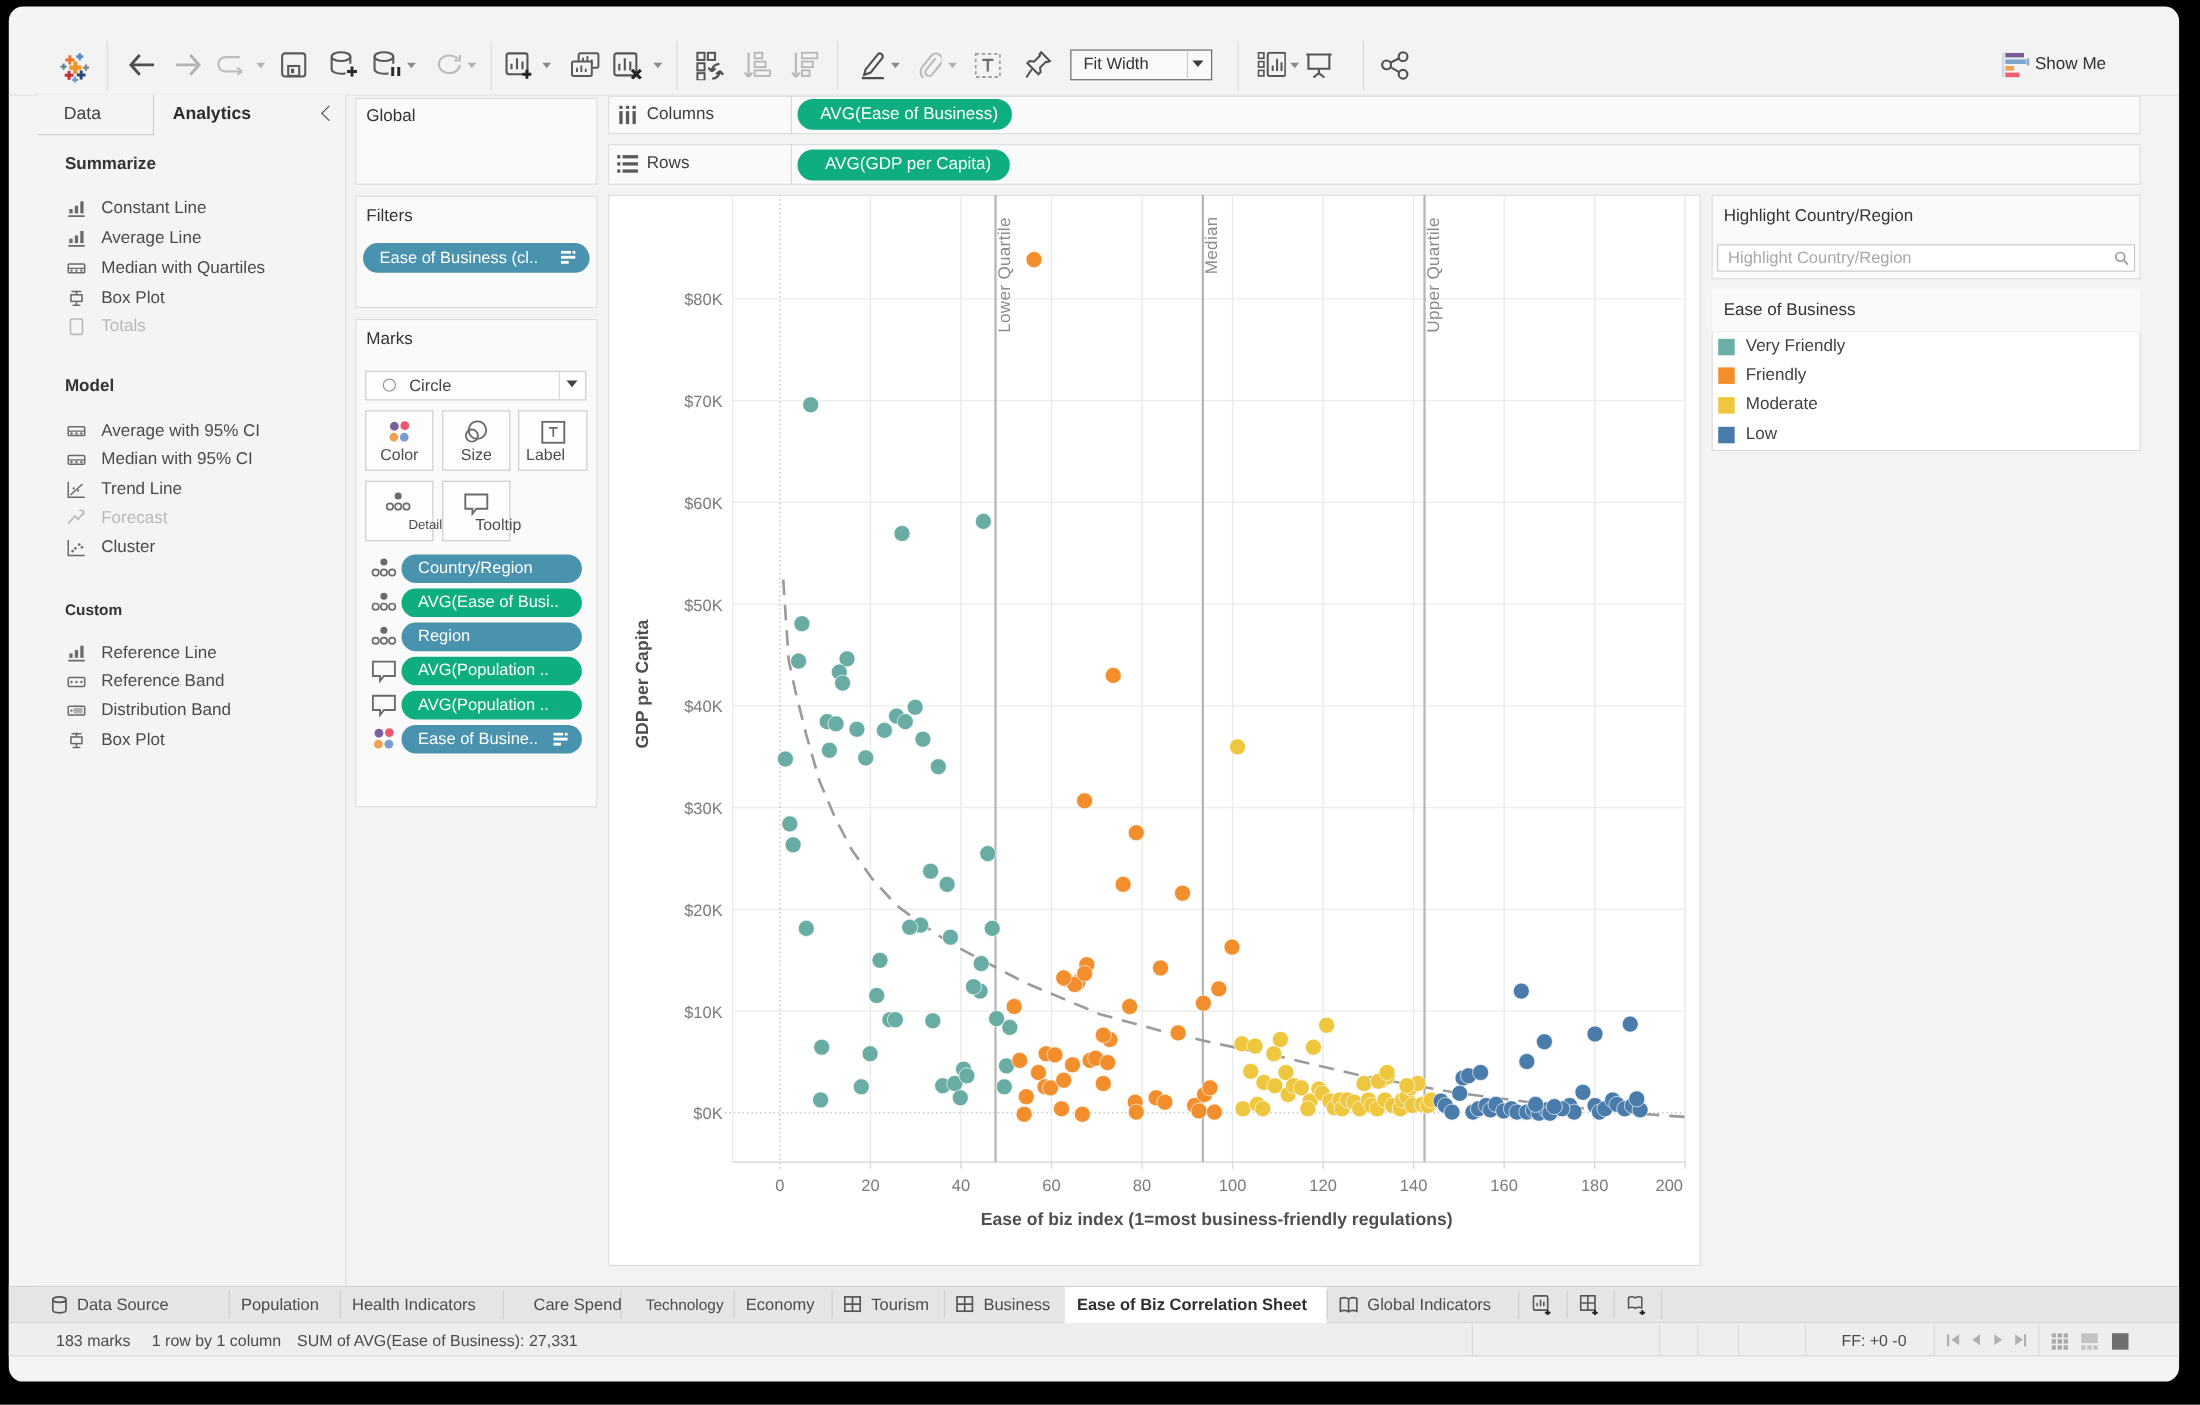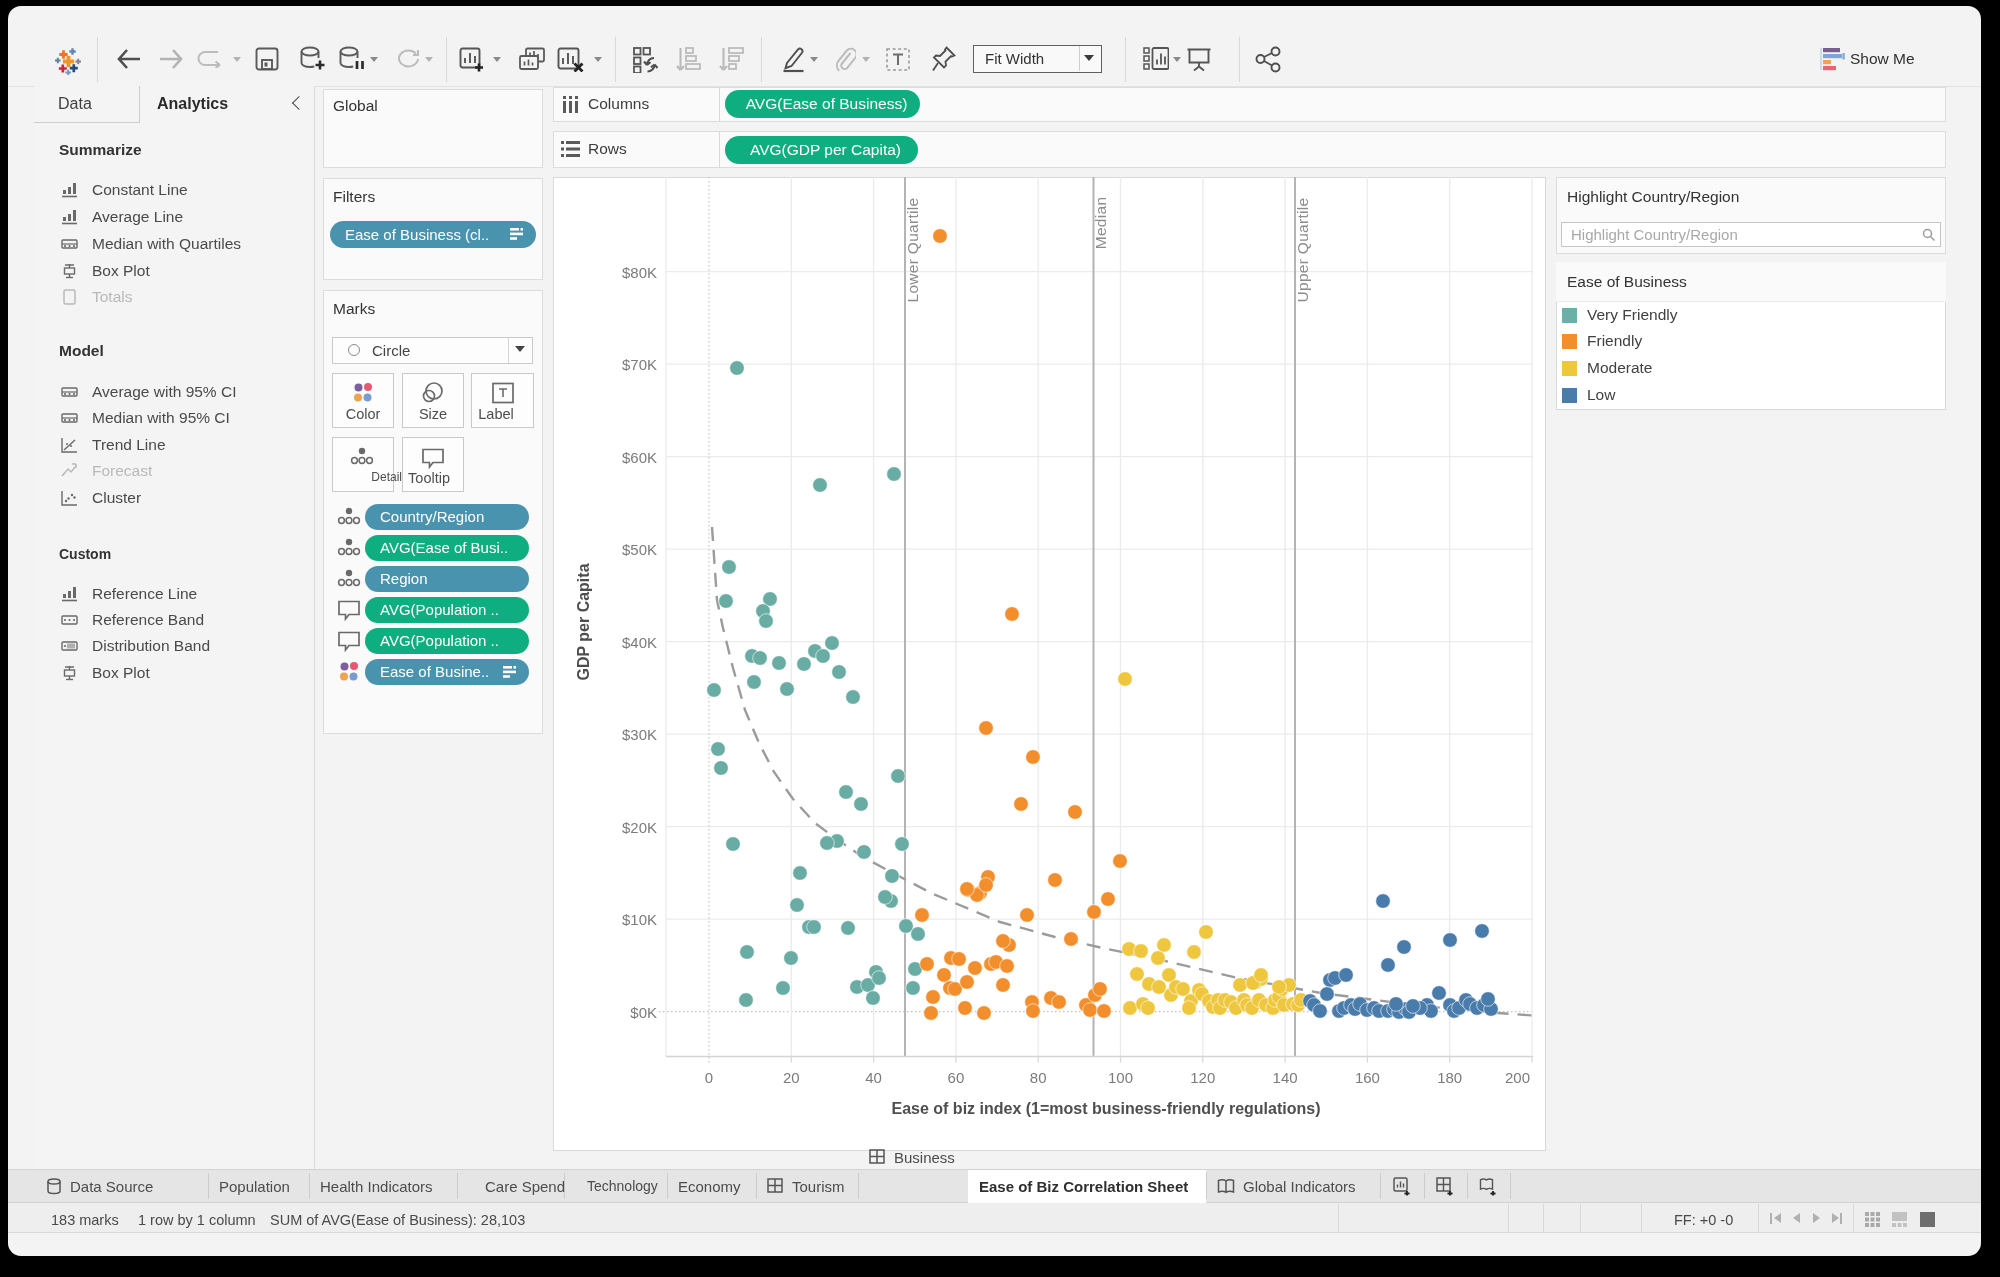--- a/index.html
+++ b/index.html
@@ -278,21 +278,21 @@
     <circle cx="12" cy="5" r="3.2" fill="#6a6a6a"></circle>
     <circle cx="4.5" cy="14.5" r="2.9" stroke="#6a6a6a" stroke-width="1.5" fill="none"></circle>
     <circle cx="12" cy="14.5" r="2.9" stroke="#6a6a6a" stroke-width="1.5" fill="none"></circle>
     <circle cx="19.5" cy="14.5" r="2.9" stroke="#6a6a6a" stroke-width="1.5" fill="none"></circle>
   </svg>
 <div style="position:absolute;left:332px;top:470px;width:70px;text-align:right;font-size:12px;color:#4d4d4d">Detail</div>
 <div style="position:absolute;left:402px;top:437px;width:62px;height:55px;background:#fdfdfd;border:1px solid #c9c9c9;box-sizing:border-box"></div>
 <svg style="position:absolute;left:421px;top:447px" width="24" height="22" viewBox="0 0 24 22">
     <path d="M2 2.5 h20 v13 h-10 l-3.5 4.5 v-4.5 h-6.5 z" stroke="#6a6a6a" stroke-width="1.7" fill="none"></path>
   </svg>
-<div style="position:absolute;left:388px;top:470px;width:62px;text-align:right;font-size:14.5px;color:#4d4d4d">Tooltip</div>
+<div style="position:absolute;left:422px;top:470px;width:62px;text-align:center;font-size:14.5px;color:#4d4d4d">Tooltip</div>
 <svg style="position:absolute;left:337px;top:506px" width="24" height="22" viewBox="0 0 24 22">
     <circle cx="12" cy="5" r="3.2" fill="#6a6a6a"></circle>
     <circle cx="4.5" cy="14.5" r="2.9" stroke="#6a6a6a" stroke-width="1.5" fill="none"></circle>
     <circle cx="12" cy="14.5" r="2.9" stroke="#6a6a6a" stroke-width="1.5" fill="none"></circle>
     <circle cx="19.5" cy="14.5" r="2.9" stroke="#6a6a6a" stroke-width="1.5" fill="none"></circle>
   </svg>
 <div style="position:absolute;left:365px;top:504px;width:164px;height:26px;background:#4a93ae;border-radius:13.0px"></div>
 <div style="position:absolute;left:380px;top:504px;width:142px;height:26px;line-height:26px;font-size:15px;color:#fff;white-space:nowrap;overflow:hidden;text-align:left">Country/Region</div>
 <svg style="position:absolute;left:337px;top:537px" width="24" height="22" viewBox="0 0 24 22">
     <circle cx="12" cy="5" r="3.2" fill="#6a6a6a"></circle>
@@ -661,21 +661,21 @@
   </div>
 <div style="position:absolute;left:858px;top:1173px;width:1px;height:26px;background:#cccccc"></div>
 <div style="position:absolute;left:756px;top:1170px;width:102px;height:32px;display:flex;align-items:center;justify-content:flex-start;padding-left:11px;box-sizing:border-box;font-size:15px;font-weight:400;color:#4c4c4c;white-space:nowrap">
     <svg width="17" height="16" viewBox="0 0 17 16" style="margin-right:8px;flex:none">
       <rect x="1" y="1" width="14" height="13" stroke="#555" stroke-width="1.5" fill="none"></rect>
       <path d="M8 1 v13 M1 7.5 h14" stroke="#555" stroke-width="1.5"></path>
     </svg>
     <span>Tourism</span>
   </div>
 <div style="position:absolute;left:968px;top:1173px;width:1px;height:26px;background:#cccccc"></div>
-<div style="position:absolute;left:858px;top:1141px;width:110px;height:32px;display:flex;align-items:center;justify-content:flex-start;padding-left:11px;box-sizing:border-box;font-size:15px;font-weight:400;color:#4c4c4c;white-space:nowrap">
+<div style="position:absolute;left:858px;top:1170px;width:110px;height:32px;display:flex;align-items:center;justify-content:flex-start;padding-left:11px;box-sizing:border-box;font-size:15px;font-weight:400;color:#4c4c4c;white-space:nowrap">
     <svg width="17" height="16" viewBox="0 0 17 16" style="margin-right:8px;flex:none">
       <rect x="1" y="1" width="14" height="13" stroke="#555" stroke-width="1.5" fill="none"></rect>
       <path d="M8 1 v13 M1 7.5 h14" stroke="#555" stroke-width="1.5"></path>
     </svg>
     <span>Business</span>
   </div>
 <div style="position:absolute;left:968px;top:1170px;width:238px;height:33px;background:#fff"></div>
 <div style="position:absolute;left:1206px;top:1173px;width:1px;height:26px;background:#cccccc"></div>
 <div style="position:absolute;left:968px;top:1170px;width:238px;height:32px;display:flex;align-items:center;justify-content:flex-start;padding-left:11px;box-sizing:border-box;font-size:15px;font-weight:700;color:#2f2f2f;white-space:nowrap">
     <span>Ease of Biz Correlation Sheet</span>
@@ -700,21 +700,21 @@
     <path d="M14 14 v4.5 M11.5 16.5 h5" stroke="#222" stroke-width="1.8"></path>
   </svg>
 <div style="position:absolute;left:1510px;top:1173px;width:1px;height:26px;background:#cccccc"></div>
 <svg style="position:absolute;left:1479px;top:1177px" width="20" height="19" viewBox="0 0 20 19">
     <path d="M7.5 3 C6 1.8 3.5 1.8 1.5 2.6 V12 c2-0.8 4.5-0.8 6 .4 1.5-1.2 4-1.2 6-.4 V2.6 C11.5 1.8 9 1.8 7.5 3 z" stroke="#555" stroke-width="1.4" fill="none"></path>
     <path d="M14 14 v4.5 M11.5 16.5 h5" stroke="#222" stroke-width="1.8"></path>
   </svg>
 <div style="position:absolute;left:8px;top:1203px;width:1973px;height:30px;background:#eeeeee;border-bottom:1px solid #d8d8d8;box-sizing:border-box"></div>
 <div style="position:absolute;left:51px;top:1212px;font-size:14.5px;color:#4a4a4a">183 marks</div>
 <div style="position:absolute;left:138px;top:1212px;font-size:14.5px;color:#4a4a4a">1 row by 1 column</div>
-<div style="position:absolute;left:270px;top:1212px;font-size:14.5px;color:#4a4a4a">SUM of AVG(Ease of Business): 28,103</div>
+<div style="position:absolute;left:270px;top:1212px;font-size:14.5px;color:#4a4a4a">SUM of AVG(Ease of Business): 27,331</div>
 <div style="position:absolute;left:1338px;top:1204px;width:1px;height:28px;background:#d8d8d8"></div>
 <div style="position:absolute;left:1508px;top:1204px;width:1px;height:28px;background:#d8d8d8"></div>
 <div style="position:absolute;left:1543px;top:1204px;width:1px;height:28px;background:#d8d8d8"></div>
 <div style="position:absolute;left:1580px;top:1204px;width:1px;height:28px;background:#d8d8d8"></div>
 <div style="position:absolute;left:1641px;top:1204px;width:1px;height:28px;background:#d8d8d8"></div>
 <div style="position:absolute;left:1758px;top:1204px;width:1px;height:28px;background:#d8d8d8"></div>
 <div style="position:absolute;left:1853px;top:1204px;width:1px;height:28px;background:#d8d8d8"></div>
 <div style="position:absolute;left:1674px;top:1212px;font-size:14.5px;color:#4a4a4a">FF: +0 -0</div>
 <div style="position:absolute;left:1770px;top:1213px;width:2px;height:11px;background:#b0b0b0"></div>
 <div style="position:absolute;left:1774px;top:1213px;width:0;height:0;border-top:5.5px solid transparent;border-bottom:5.5px solid transparent;border-right:7px solid #b0b0b0"></div>

